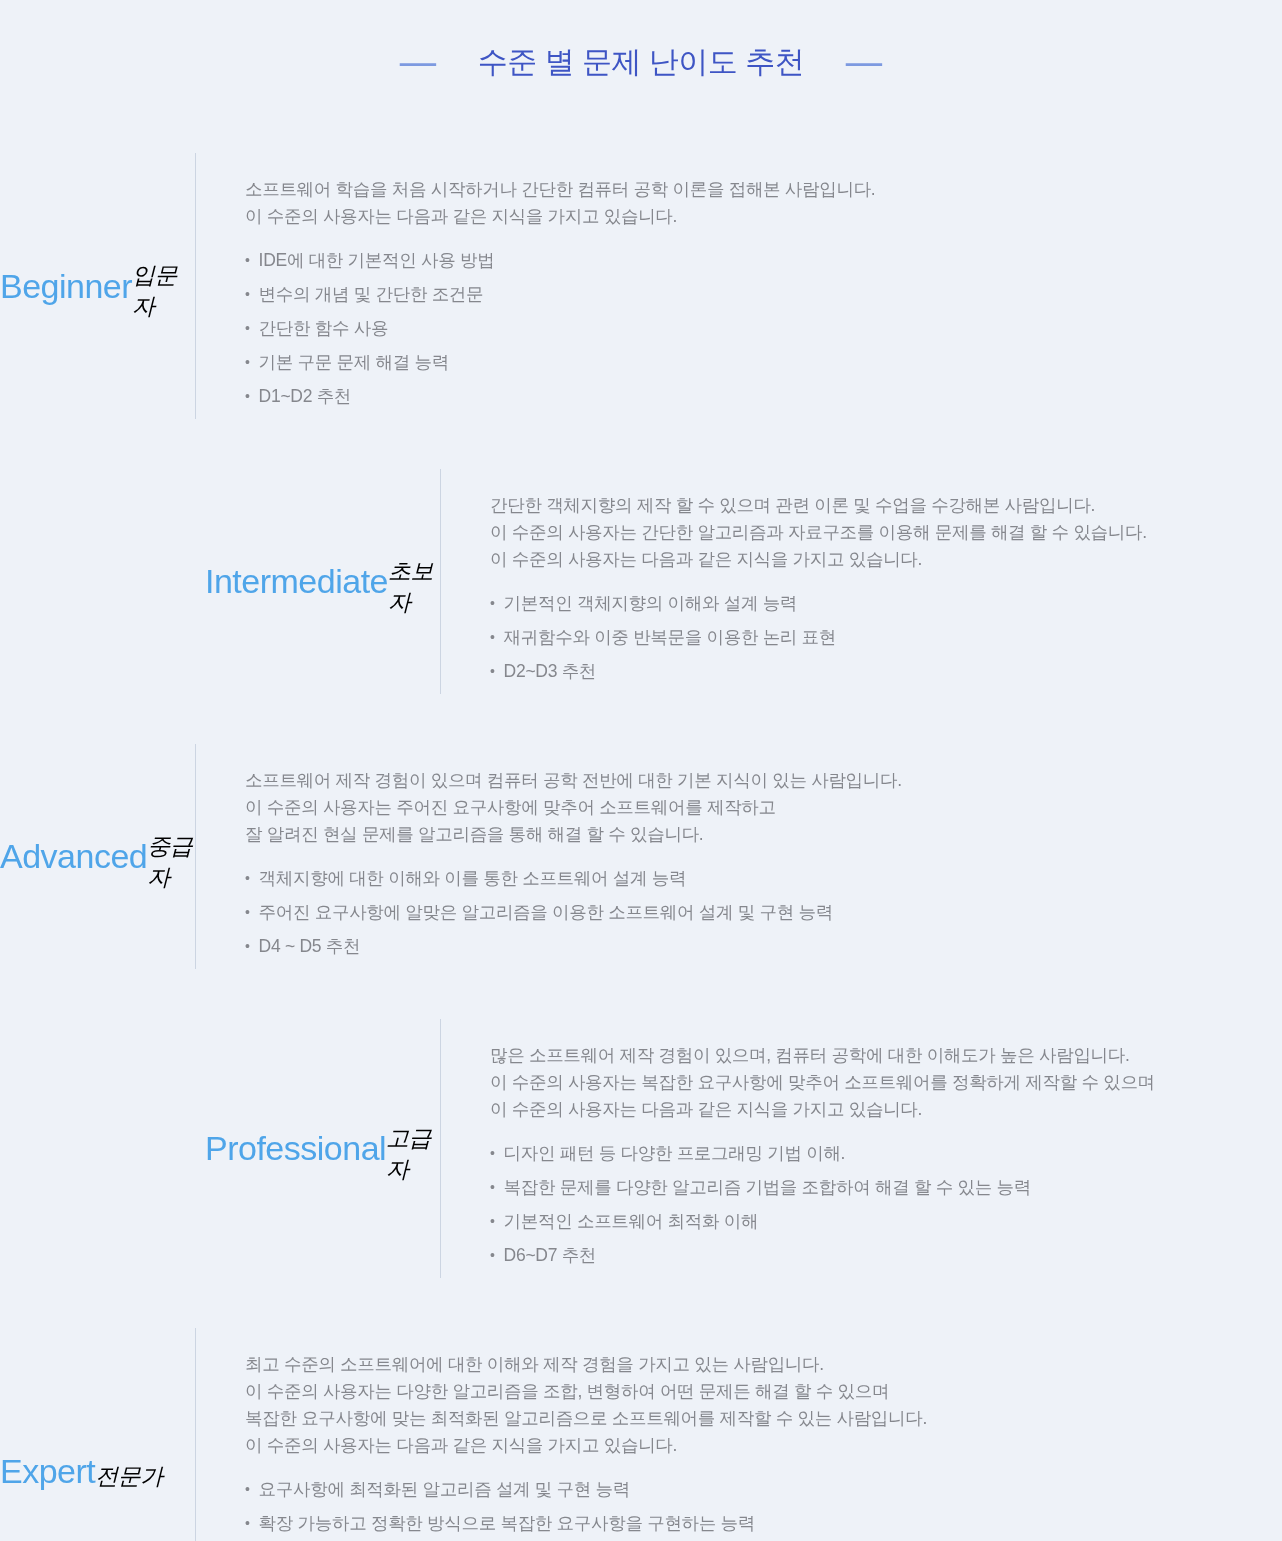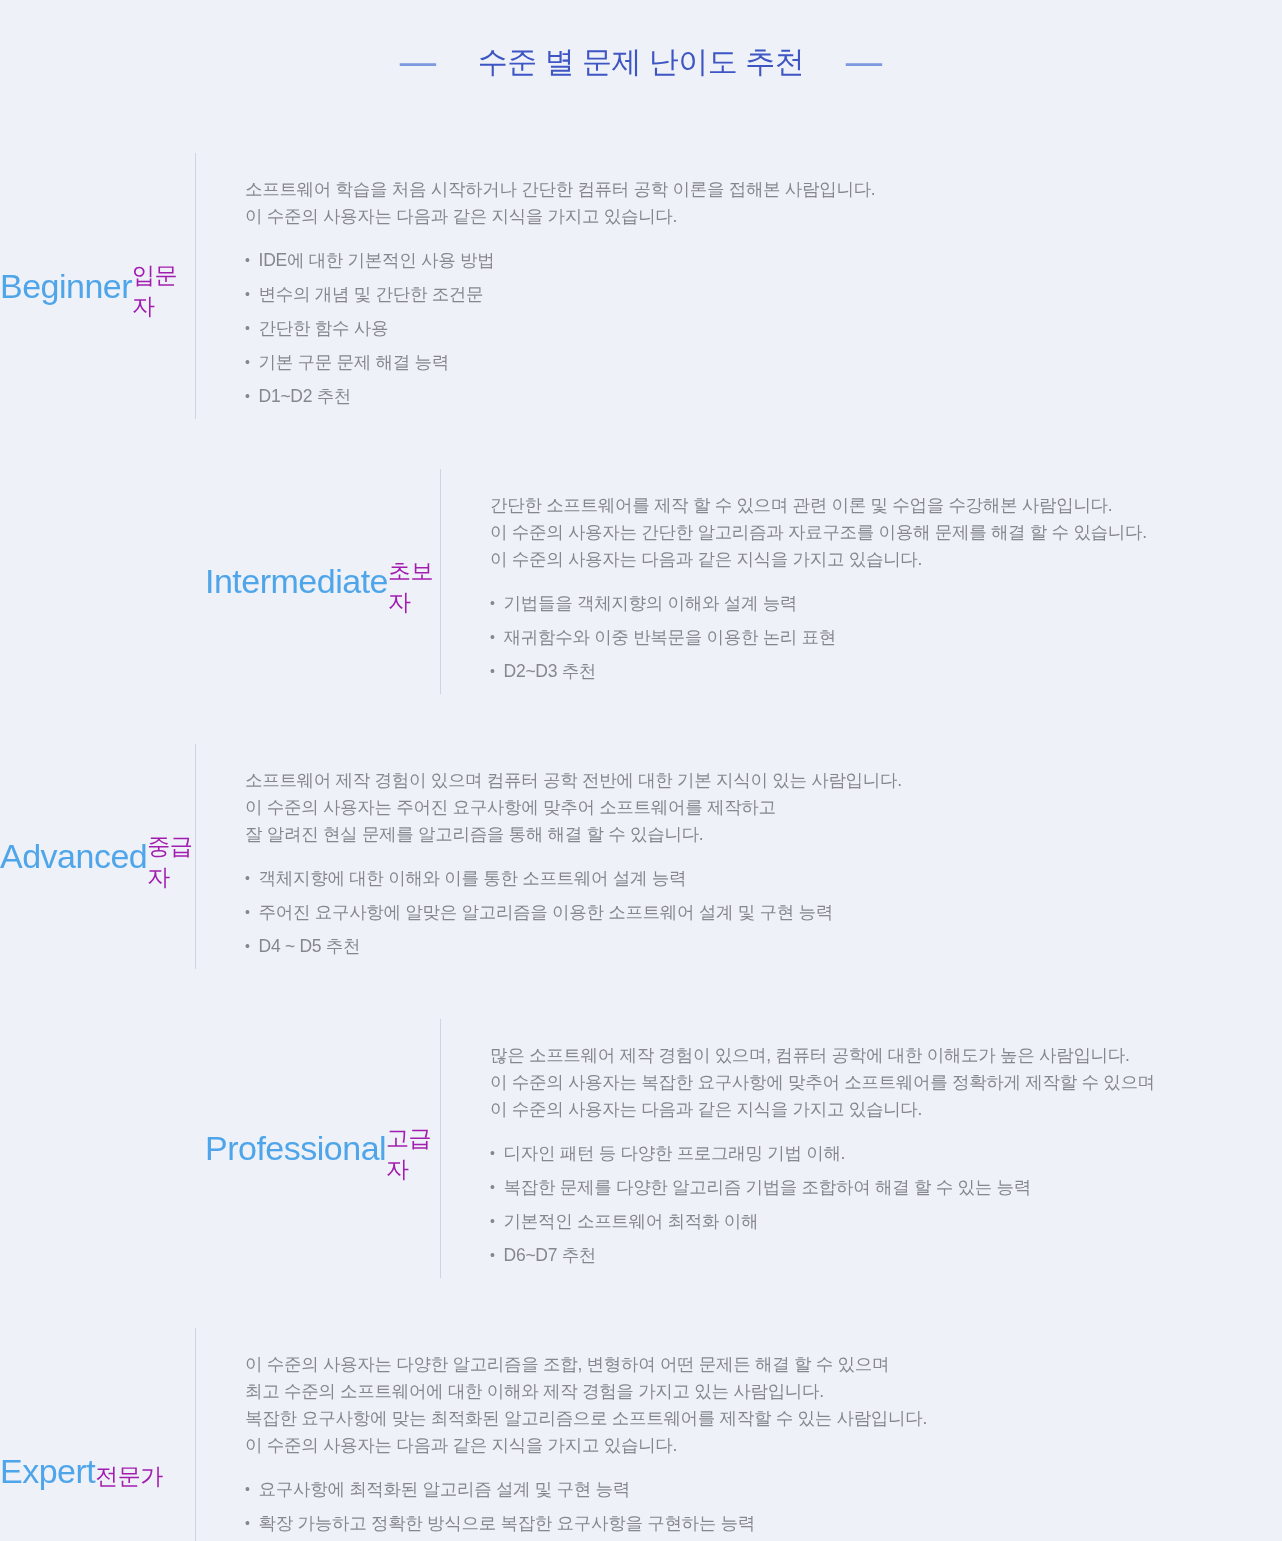--- a/index.html
+++ b/index.html
@@ -30,21 +30,21 @@
   .section.first { margin-top: 0; }
 
   .label-col {
     display: flex; flex-direction: row; justify-content: flex-start;
     align-items: center; flex-shrink: 0;
   }
   .section.align-left  .label-col { width: 195px; }
   .section.align-right .label-col { width: 440px; padding-left: 205px; }
 
   .level-name  { font-size: 34px; color: #4fa5e9; letter-spacing: -0.5px; }
-  .level-korean { font-size: 23px; color: #a21caf; margin-top: 10px; letter-spacing: -0.5px; }
+  .level-korean { font-size: 23px; color: #000000; margin-top: 10px; letter-spacing: -0.5px; font-style: italic; }
 
   .divider { width: 1px; background: #ccd5e2; flex-shrink: 0; }
 
   .content { padding-left: 49px; padding-bottom: 6px; margin-top: 23px; }
   .desc p {
     font-size: 17.5px; color: #85878d; line-height: 27px;
     white-space: nowrap; letter-spacing: -0.3px;
   }
   .bullets { margin-top: 13px; }
   .bullet-row {
@@ -100,28 +100,28 @@
         </div>
       </div>
       <div class="section align-right">
         <div class="label-col">
           <div class="level-name">Intermediate</div>
           <div class="level-korean">초보자</div>
         </div>
         <div class="divider"></div>
         <div class="content">
           <div class="desc">
-            <p>간단한 소프트웨어를 제작 할 수 있으며 관련 이론 및 수업을 수강해본 사람입니다.</p>
+            <p>간단한 객체지향의 제작 할 수 있으며 관련 이론 및 수업을 수강해본 사람입니다.</p>
             <p>이 수준의 사용자는 간단한 알고리즘과 자료구조를 이용해 문제를 해결 할 수 있습니다.</p>
             <p>이 수준의 사용자는 다음과 같은 지식을 가지고 있습니다.</p>
           </div>
           <div class="bullets">
             <div class="bullet-row">
               <span class="bullet-dot">•</span>
-              <span>기법들을 객체지향의 이해와 설계 능력</span>
+              <span>기본적인 객체지향의 이해와 설계 능력</span>
             </div>
             <div class="bullet-row">
               <span class="bullet-dot">•</span>
               <span>재귀함수와 이중 반복문을 이용한 논리 표현</span>
             </div>
             <div class="bullet-row">
               <span class="bullet-dot">•</span>
               <span>D2~D3 추천</span>
             </div>
           </div>
@@ -188,22 +188,22 @@
         </div>
       </div>
       <div class="section align-left">
         <div class="label-col">
           <div class="level-name">Expert</div>
           <div class="level-korean">전문가</div>
         </div>
         <div class="divider"></div>
         <div class="content">
           <div class="desc">
+            <p>최고 수준의 소프트웨어에 대한 이해와 제작 경험을 가지고 있는 사람입니다.</p>
             <p>이 수준의 사용자는 다양한 알고리즘을 조합, 변형하여 어떤 문제든 해결 할 수 있으며</p>
-            <p>최고 수준의 소프트웨어에 대한 이해와 제작 경험을 가지고 있는 사람입니다.</p>
             <p>복잡한 요구사항에 맞는 최적화된 알고리즘으로 소프트웨어를 제작할 수 있는 사람입니다.</p>
             <p>이 수준의 사용자는 다음과 같은 지식을 가지고 있습니다.</p>
           </div>
           <div class="bullets">
             <div class="bullet-row">
               <span class="bullet-dot">•</span>
               <span>요구사항에 최적화된 알고리즘 설계 및 구현 능력</span>
             </div>
             <div class="bullet-row">
               <span class="bullet-dot">•</span>

